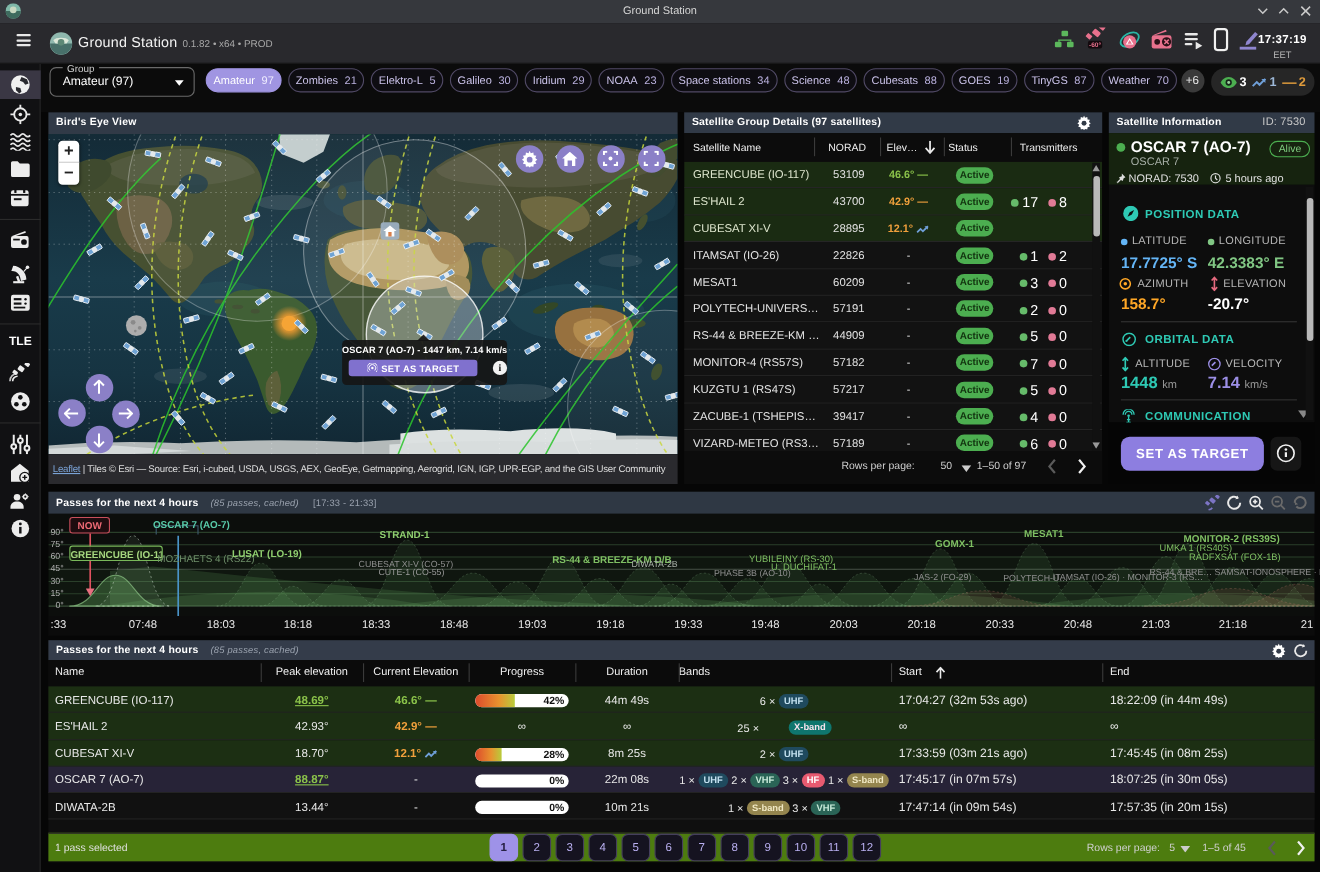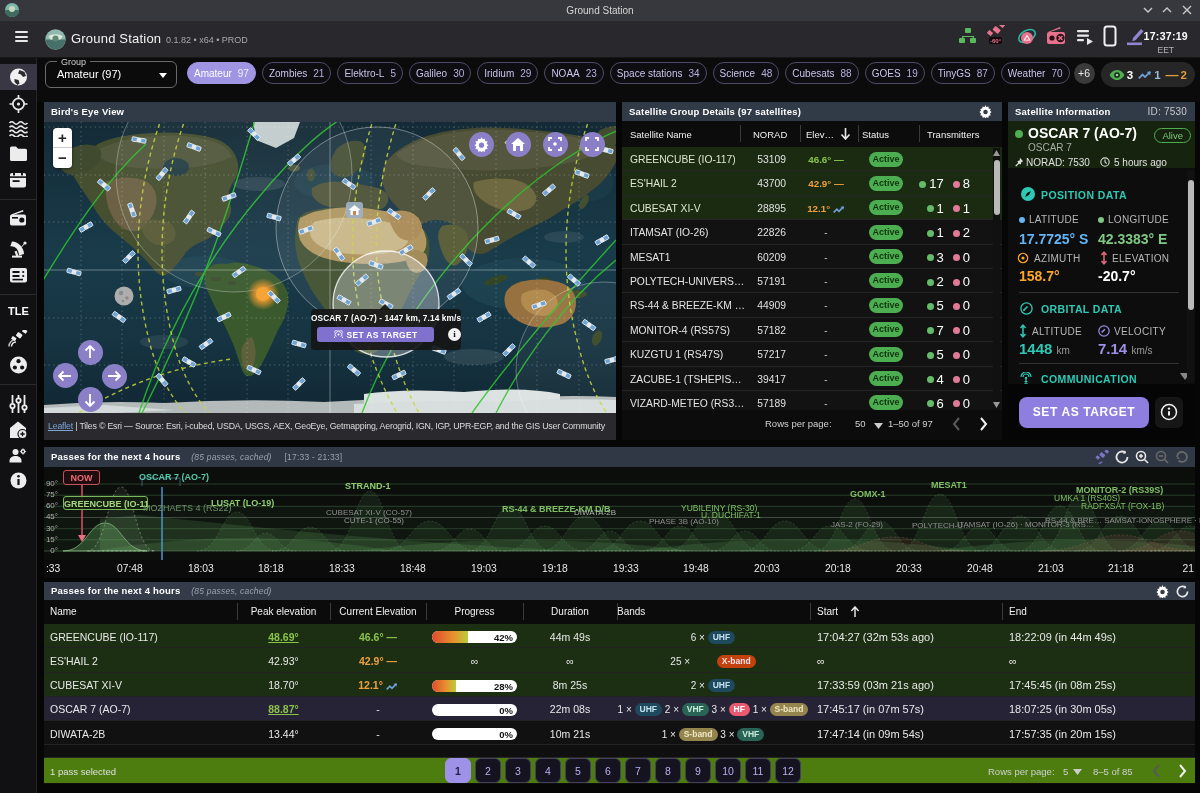--- a/index.html
+++ b/index.html
@@ -125,21 +125,21 @@
 .brow .c4 { left:382px; width:97px;}
 .brow .c5 { left:479px; width:94px; text-align:center;}
 .brow .c6 { left:573px; width:192px; text-align:center; font-size:10px;}
 .brow .c7 { left:773px; font-size:11px;}
 .brow .c8 { left:965px; font-size:11px;}
 .pbar { position:absolute; left:6px; top:0.5px; width:85px; height:12px; border-radius:6px; background:#fff; overflow:hidden;}
 .pbar .pfill { position:absolute; left:0; top:0; bottom:0; background:linear-gradient(90deg,#dd4a2c,#e8922e 60%,#b8cc3c);}
 .pbar .ptxt { position:absolute; right:4px; top:1px; font-size:9.5px; font-weight:bold; color:#111;}
 .bchip { display:inline-block; height:13px; border-radius:7px; font-size:8.5px; font-weight:bold; padding:0 5px; line-height:13.5px; vertical-align:1px;}
 .bchip.uhf { background:#1f4a5e; color:#c3e1f0;}
-.bchip.xband { background:#c2410c; color:#f6e4ee;margin-left:24px;}
+.bchip.xband { background:#0f766e; color:#f6e4ee;margin-left:24px;}
 .bchip.hf { background:#e85a70; color:#fff;}
 .bchip.sband { background:#94854e; color:#efe7c2;}
 .bchip.vhf { background:#2a6456; color:#c8ead9;}
 #btable .pgrow { position:absolute; left:0; top:175px; width:1151px; height:26px; background:#4d7c0f; border-top:1px solid #282828;}
 .pbtn { position:absolute; top:0; width:26px; height:25px; border:1px solid #453f5c; border-radius:6px; background:#151320;
   color:#b9aff0; font-size:10.5px; text-align:center; line-height:25px;}
 .pbtn.on { background:#9e92e8; color:#262144; border-color:#9e92e8; font-weight:bold;}
 </style>
 </head>
 <body>
@@ -695,21 +695,20 @@
         <span class="tx"><i class="dot gn"></i>17<i class="dot pk"></i>8</span>
       </div>
     <div class="grow g">
         <span class="nm">CUBESAT XI-V</span>
         <span class="nr">28895</span>
         <span class="el" style="color:#f0a03c;font-weight:bold">12.1° <svg width="12" height="9" viewBox="0 0 17 12" style="vertical-align:middle">
             <path d="M1 10l4.5-4.5 3 3L15 2" stroke="#6f9fd8" stroke-width="2.4" fill="none"></path>
             <path d="M10.5 2H15v4.5z" fill="#6f9fd8"></path>
           </svg></span>
         <span class="st">Active</span>
-        <span class="tx"><i class="dot gn"></i>1<i class="dot pk"></i>1</span>
       </div>
     <div class="grow">
         <span class="nm">ITAMSAT (IO-26)</span>
         <span class="nr">22826</span>
         <span class="el">-</span>
         <span class="st">Active</span>
         <span class="tx"><i class="dot gn"></i>1<i class="dot pk"></i>2</span>
       </div>
     <div class="grow">
         <span class="nm">MESAT1</span>
@@ -1131,21 +1130,21 @@
       <div class="pbtn" style="left:611px">8</div>
       <div class="pbtn" style="left:641px">9</div>
       <div class="pbtn" style="left:671px">10</div>
       <div class="pbtn" style="left:701px">11</div>
       <div class="pbtn" style="left:731px">12</div>
     <span style="position:absolute;left:944px;top:8px;font-size:9.5px;color:#d0d0d0">Rows per page:</span>
     <span style="position:absolute;left:1019px;top:8px;font-size:9.5px;color:#d0d0d0">5</span>
     <svg style="position:absolute;left:1029px;top:11px" width="9" height="6">
         <path d="M0 0h9L4.5 6z" fill="#ccc"></path>
       </svg>
-    <span style="position:absolute;left:1049px;top:8px;font-size:9.5px;color:#d0d0d0">8–5 of 85</span>
+    <span style="position:absolute;left:1049px;top:8px;font-size:9.5px;color:#d0d0d0">1–5 of 45</span>
     <svg style="position:absolute;left:1108px;top:6px" width="9" height="14" viewBox="0 0 9 14" fill="none" stroke="#5a5a5a" stroke-width="2">
         <path d="M7 1L2 7l5 6"></path>
       </svg>
     <svg style="position:absolute;left:1134px;top:6px" width="9" height="14" viewBox="0 0 9 14" fill="none" stroke="#f0f0f0" stroke-width="2">
         <path d="M2 1l5 6-5 6"></path>
       </svg>
   </div>
 </div>
 
 </body></html>

